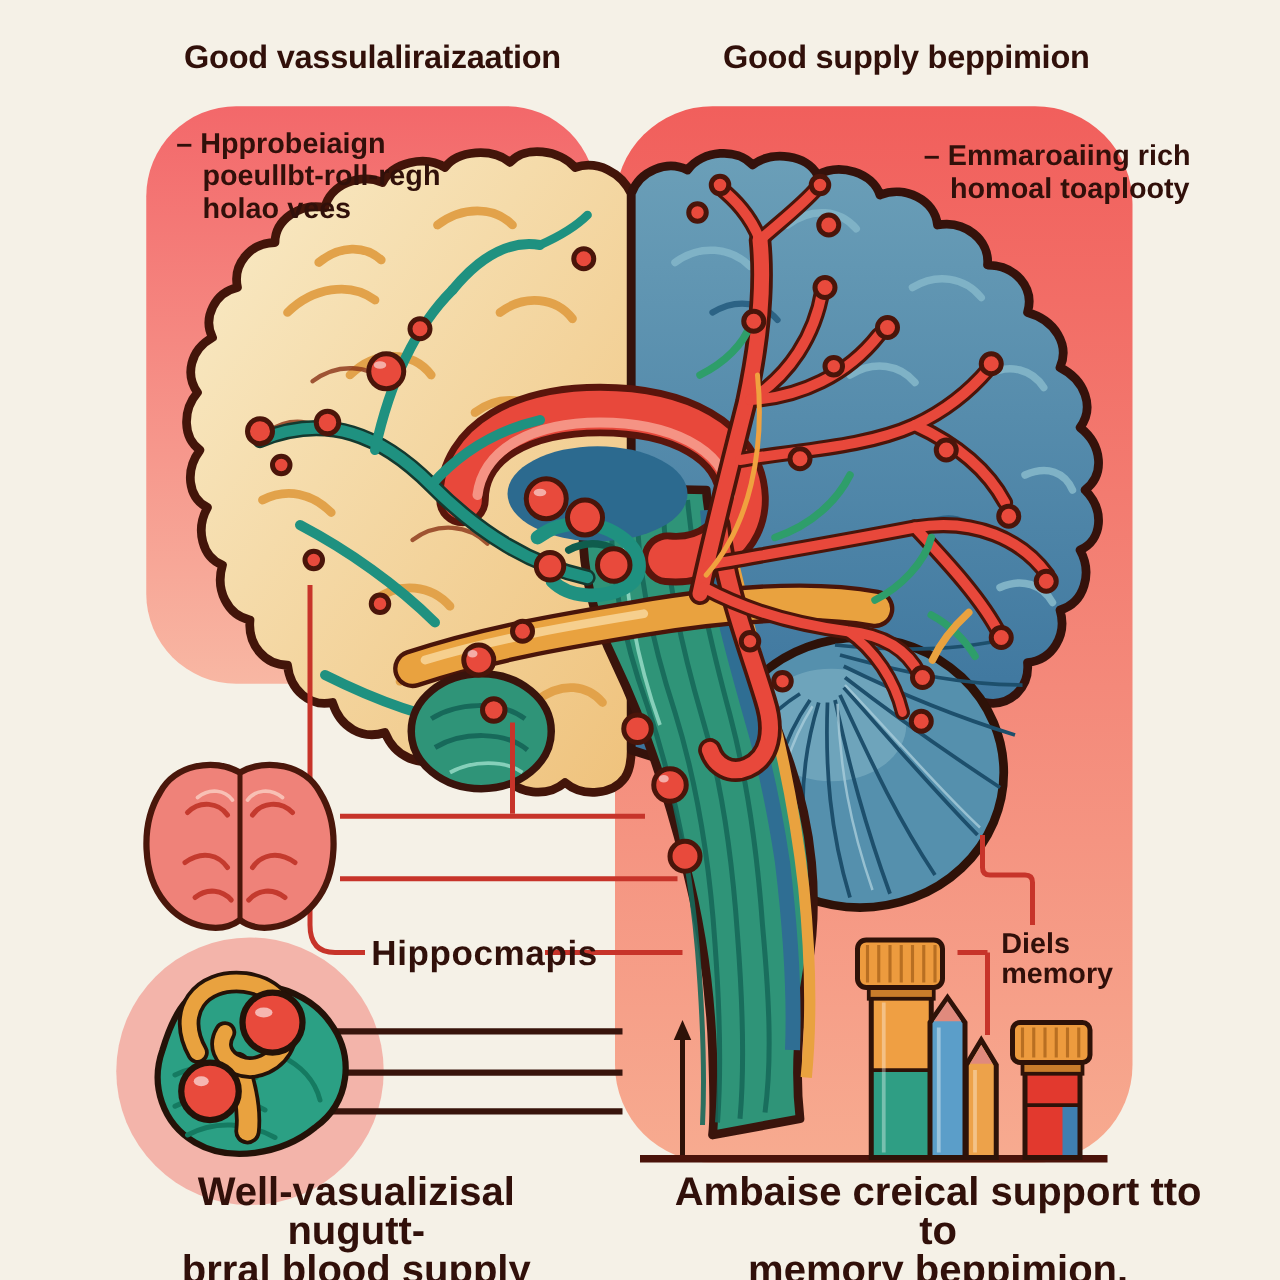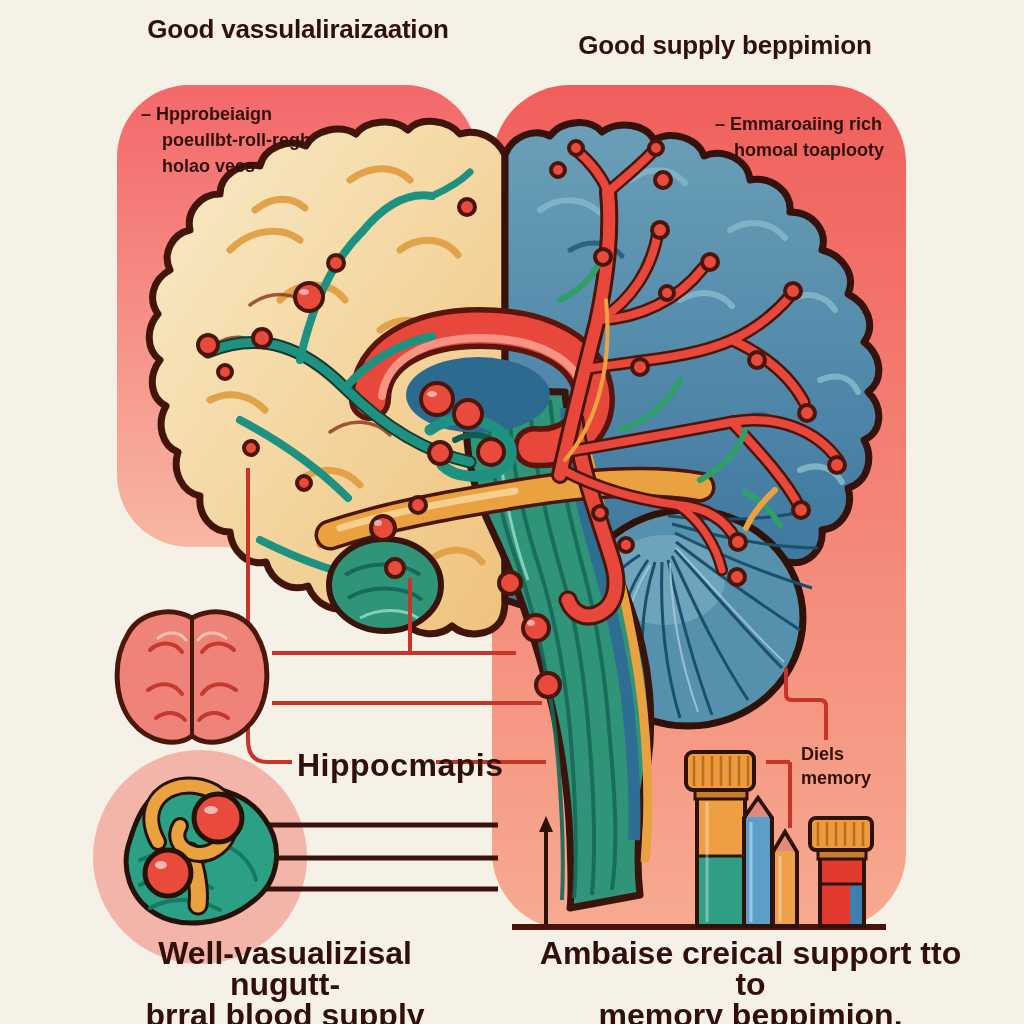--- a/index.html
+++ b/index.html
@@ -1,26 +1,26 @@
 <!DOCTYPE html>
 <html><head>
 <meta charset="utf-8">
 <style>
   html,body{margin:0;padding:0;background:#f5f1e7;}
   .stage{position:relative;width:1024px;height:1024px;overflow:hidden;
          font-family:"Liberation Sans","DejaVu Sans",sans-serif;background:#f5f1e7;}
   .stage svg{position:absolute;left:0;top:0;}
   .txt{position:absolute;color:#31100a;font-weight:bold;}
   .title{font-size:26px;letter-spacing:-0.2px;text-align:center;}
-  .annot{font-size:18px;line-height:26px;}
+  .annot{font-size:23px;line-height:26px;}
   .annot .ind{display:block;padding-left:21px;}
   .annot .l1{display:block;}
   .caption{font-size:32px;line-height:31px;text-align:center;}
-  .hiplabel{font-size:32px;letter-spacing:0.5px;}
-  .diels{font-size:18px;line-height:24px;}
+  .hiplabel{font-size:28px;letter-spacing:0.5px;}
+  .diels{font-size:23px;line-height:24px;}
 </style>
 </head>
 <body>
 
 <div class="stage">
 
 <svg width="1024" height="1024" viewBox="0 0 1024 1024">
   <defs>
     <linearGradient id="lgL" x1="0" y1="0" x2="0" y2="1">
       <stop offset="0" stop-color="#f3686a"></stop>
@@ -366,30 +366,30 @@
             <line x1="827" y1="822" x2="827" y2="846"></line>
         <line x1="836" y1="822" x2="836" y2="846"></line>
             <line x1="845" y1="822" x2="845" y2="846"></line>
         <line x1="854" y1="822" x2="854" y2="846"></line>
             <line x1="863" y1="822" x2="863" y2="846"></line>
       </g>
     </g>
   </g>
 </svg>
 
-<div class="txt title" style="left:118px;top:14px;width:360px;">Good vassulaliraizaation</div>
+<div class="txt title" style="left:118px;top:30px;width:360px;">Good vassulaliraizaation</div>
 <div class="txt title" style="left:540px;top:30px;width:370px;">Good supply beppimion</div>
 
 <div class="txt annot" style="left:141px;top:101px;">
   <span class="l1">– Hpprobeiaign</span>
   <span class="ind">poeullbt-roll-regh</span>
   <span class="ind">holao vees</span>
 </div>
 
-<div class="txt annot" style="left:713px;top:111px;text-align:center;">
+<div class="txt annot" style="left:739px;top:111px;">
   <span class="l1">– Emmaroaiing rich</span>
   <span class="ind">homoal toaplooty</span>
 </div>
 
 <div class="txt hiplabel" style="left:297px;top:747px;">Hippocmapis</div>
 
 <div class="txt diels" style="left:801px;top:742px;">
   <span style="display:block;">Diels</span>
   <span style="display:block;">memory</span>
 </div>

